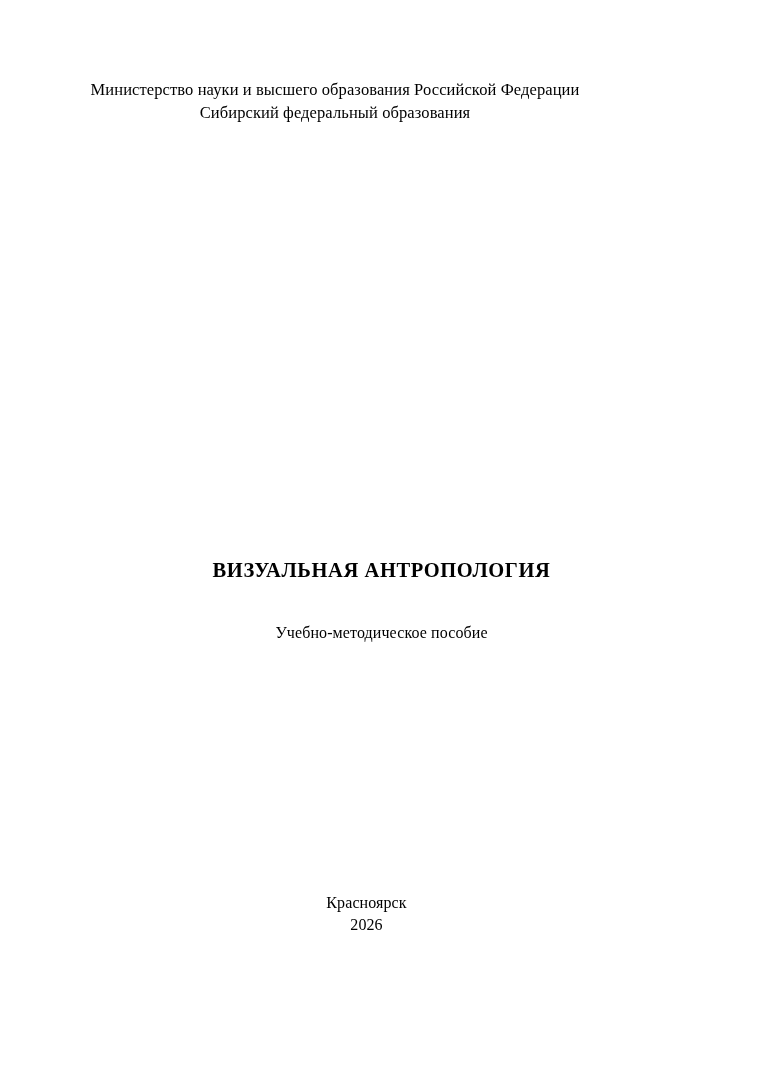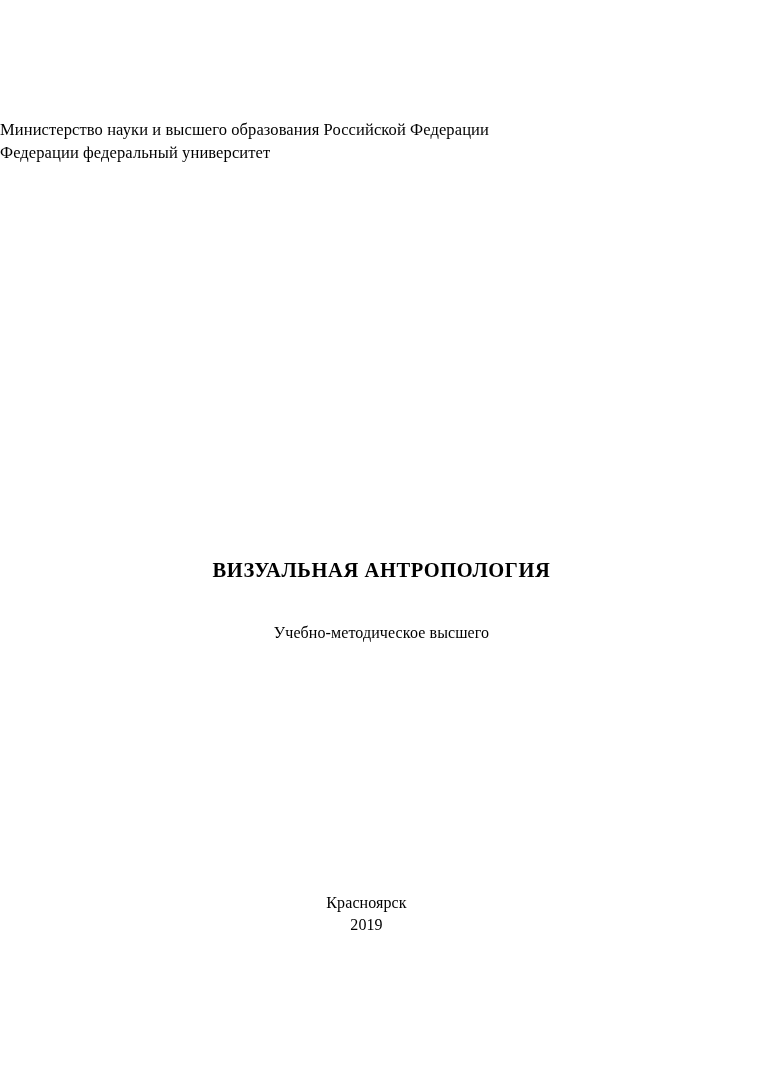--- a/index.html
+++ b/index.html
@@ -21,22 +21,21 @@
     background: #ffffff;
     box-sizing: border-box;
   }
 
   
   .org-block {
     position: absolute;
     top: 78px;
     left: 0;
     width: 670px;
-    text-align: left;
-    margin-top: 40px;
+    text-align: center;
   }
   .org-line {
     font-size: 16.5px;
     line-height: 23px;
     letter-spacing: 0.1px;
     white-space: nowrap;
   }
 
   
   .title-block {
@@ -82,29 +81,29 @@
     letter-spacing: 0.1px;
   }
 </style>
 </head>
 <body>
 
 <div class="page">
 
   <div class="org-block">
     <div class="org-line">Министерство науки и высшего образования Российской Федерации</div>
-    <div class="org-line">Федерации федеральный университет</div>
+    <div class="org-line">Сибирский федеральный образования</div>
   </div>
 
   <div class="title-block">
     <h1 class="doc-title" style="margin:0;">ВИЗУАЛЬНАЯ АНТРОПОЛОГИЯ</h1>
   </div>
 
   <div class="subtitle-block">
-    <div class="doc-subtitle">Учебно-методическое высшего</div>
+    <div class="doc-subtitle">Учебно-методическое пособие</div>
   </div>
 
   <div class="imprint-block">
     <div class="imprint-line">Красноярск</div>
-    <div class="imprint-line">2019</div>
+    <div class="imprint-line">2026</div>
   </div>
 
 </div>
 
 </body></html>

